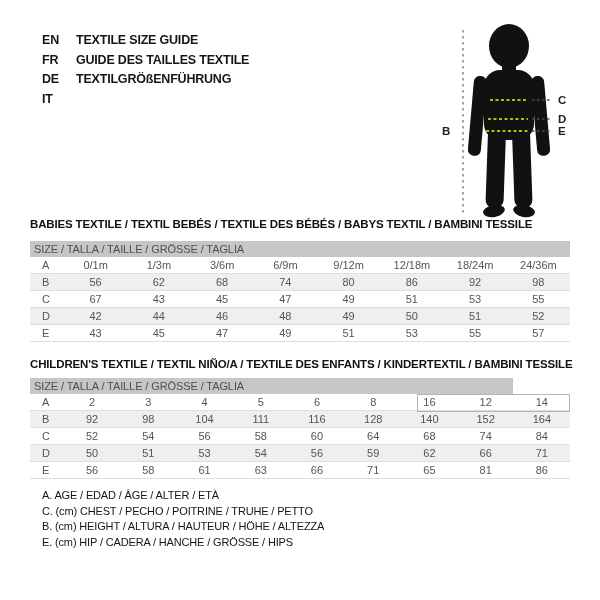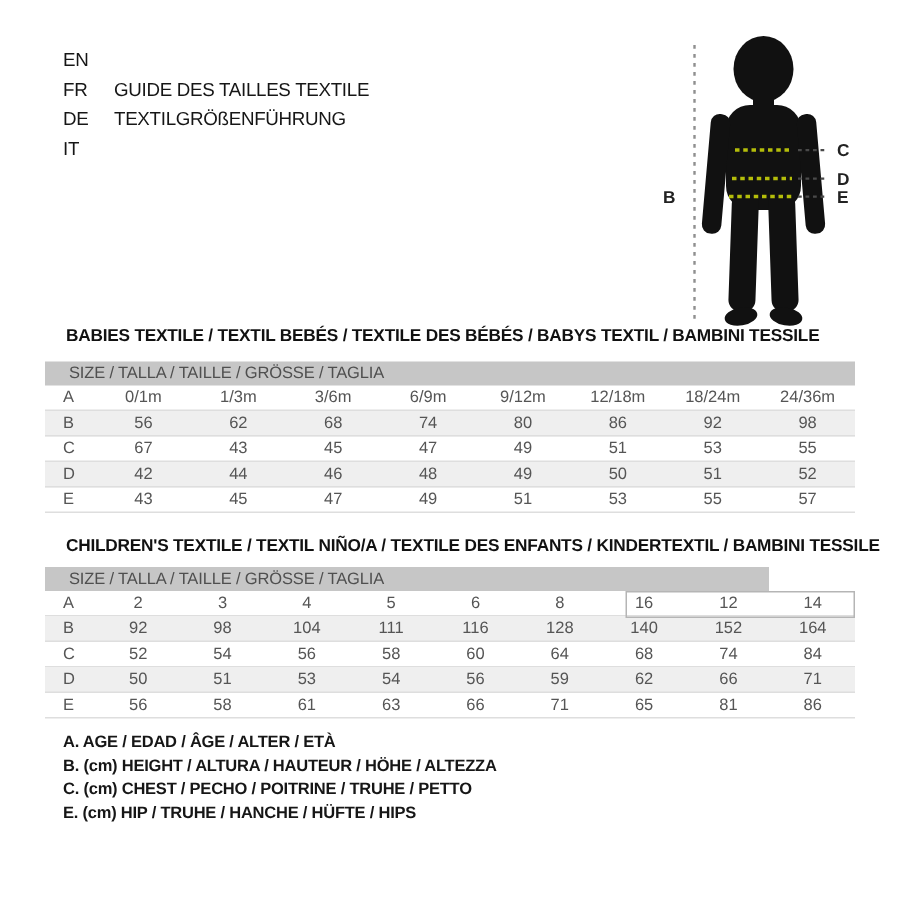--- a/index.html
+++ b/index.html
@@ -3,49 +3,50 @@
 <meta charset="utf-8">
 <style>
   html,body{margin:0;padding:0;}
   body{
     width:600px;height:600px;position:relative;background:#ffffff;overflow:hidden;
     font-family:"Liberation Sans","DejaVu Sans",sans-serif;
     -webkit-font-smoothing:antialiased;
   }
   
   .lang-block{position:absolute;left:42px;top:31px;}
-  .lang-row{display:flex;height:19.5px;line-height:19.5px;font-size:12.5px;font-weight:normal;color:#161616;letter-spacing:-0.2px;}
+  .lang-row{display:flex;height:19.5px;line-height:19.5px;font-size:12.5px;font-weight:bold;color:#161616;letter-spacing:-0.2px;}
   .lang-code{width:34px;}
   
   .figure-wrap{position:absolute;left:430px;top:12px;width:170px;height:218px;}
   
-  .sec-title{position:absolute;left:30px;font-size:11.5px;font-weight:bold;color:#111;letter-spacing:-0.15px;white-space:nowrap;margin-left:14px;}
+  .sec-title{position:absolute;left:30px;font-size:11.5px;font-weight:bold;color:#111;letter-spacing:-0.15px;white-space:nowrap;}
   .sec-title.babies{top:218px;}
   .sec-title.children{top:358px;}
   
   .size-table{position:absolute;left:30px;width:540px;}
   .size-table.babies{top:241px;}
   .size-table.children{top:378px;}
-  .size-bar{height:16px;line-height:16px;background:#c6c6c6;font-size:11px;color:#4f4f4f;padding-left:16px;letter-spacing:-0.1px;}
+  .size-bar{height:16px;line-height:16px;background:#c6c6c6;font-size:11px;color:#4f4f4f;padding-left:4px;letter-spacing:-0.1px;}
   .size-bar.short{background:linear-gradient(to right,#c6c6c6 483px,#ffffff 483px);}
   .t-row{display:flex;height:16px;line-height:16px;font-size:11px;color:#555;border-bottom:1px solid #dedede;}
   .t-row.stripe{background:#efefef;}
   .t-label{width:34px;padding-left:12px;box-sizing:border-box;}
   .t-cell{flex:1;text-align:center;}
   .hl-box{position:absolute;left:387px;top:16px;width:151px;height:16px;border:1px solid #b5b5b5;background:transparent;pointer-events:none;}
   
   .legend-block{position:absolute;left:42px;top:488px;}
-  .legend-line{height:15.6px;line-height:15.6px;font-size:11px;font-weight:bold;color:#161616;letter-spacing:-0.15px;white-space:nowrap;}
+  .legend-line{height:15.6px;line-height:15.6px;font-size:11px;font-weight:normal;color:#161616;letter-spacing:-0.15px;white-space:nowrap;}
 </style>
 </head>
 <body>
 
 <div class="lang-block">
   <div class="lang-row">
     <span class="lang-code">EN</span>
+    <span class="lang-title">TEXTILE SIZE GUIDE</span>
   </div>
   <div class="lang-row">
     <span class="lang-code">FR</span>
     <span class="lang-title">GUIDE DES TAILLES TEXTILE</span>
   </div>
   <div class="lang-row">
     <span class="lang-code">DE</span>
     <span class="lang-title">TEXTILGRÖßENFÜHRUNG</span>
   </div>
   <div class="lang-row">
@@ -210,16 +211,16 @@
         <span class="t-cell">65</span>
         <span class="t-cell">81</span>
         <span class="t-cell">86</span>
       </div>
     </div>
   <div class="hl-box"></div>
 </div>
 
 <div class="legend-block">
   <div class="legend-line">A. AGE / EDAD / ÂGE / ALTER / ETÀ</div>
+  <div class="legend-line">C. (cm) CHEST / PECHO / POITRINE / TRUHE / PETTO</div>
   <div class="legend-line">B. (cm) HEIGHT / ALTURA / HAUTEUR / HÖHE / ALTEZZA</div>
-  <div class="legend-line">C. (cm) CHEST / PECHO / POITRINE / TRUHE / PETTO</div>
-  <div class="legend-line">E. (cm) HIP / TRUHE / HANCHE / HÜFTE / HIPS</div>
+  <div class="legend-line">E. (cm) HIP / CADERA / HANCHE / GRÖSSE / HIPS</div>
 </div>
 
 </body></html>

